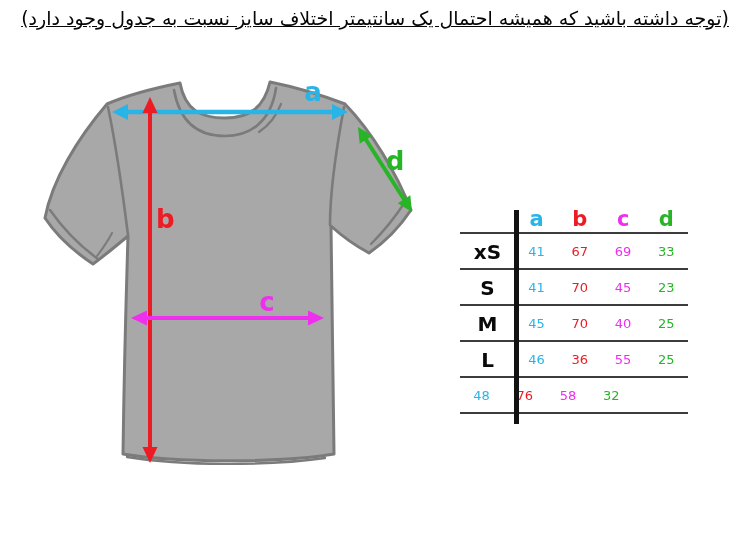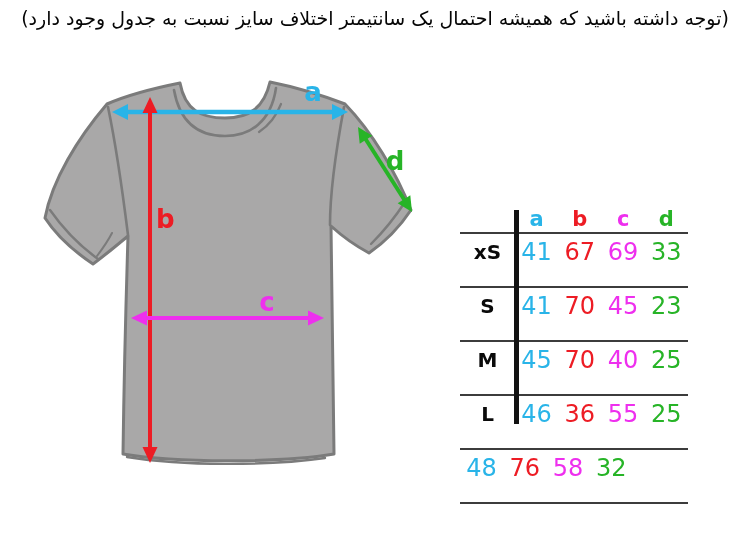--- a/index.html
+++ b/index.html
@@ -19,20 +19,21 @@
     top: 7px;
     left: 0;
     width: 750px;
     text-align: center;
     direction: rtl;
     unicode-bidi: embed;
     font-size: 19px;
     font-weight: 500;
     color: #050505;
     letter-spacing: 0;
+    text-decoration: underline;
   }
 
   
   .diagram {
     position: absolute;
     left: 0;
     top: 60px;
     width: 460px;
     height: 484px;
   }
@@ -47,39 +48,39 @@
   
   .size-table {
     position: absolute;
     left: 460px;
     top: 206px;
     width: 228px;
     font-family: "DejaVu Sans", sans-serif;
   }
   .t-row {
     display: flex;
-    height: 54px;
+    height: 36px;
     line-height: 36.5px;
     border-bottom: 2px solid #3c3c3c;
   }
   .t-header {
     height: 28px;
     line-height: 26px;
   }
   .t-size {
     width: 55px;
     text-align: center;
     font-weight: bold;
     font-size: 20px;
     color: #0a0a0a;
   }
   .t-cell {
     width: 43.25px;
     text-align: center;
-    font-size: 24px;
+    font-size: 13px;
   }
   .t-header .t-cell {
     font-weight: bold;
     font-size: 21px;
   }
   .vbar {
     position: absolute;
     left: 54px;
     top: 4px;
     width: 5px;

